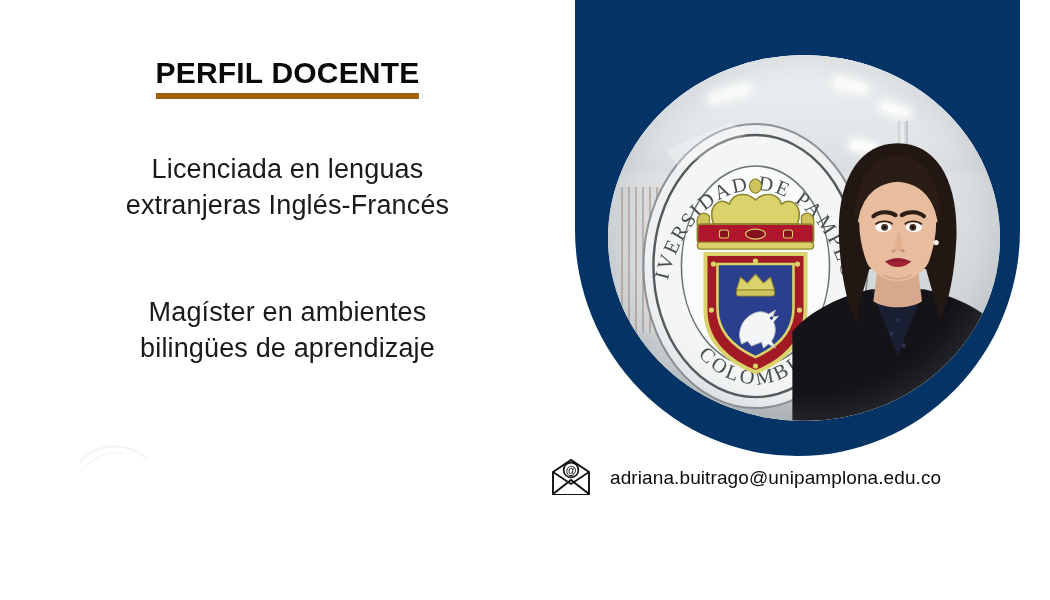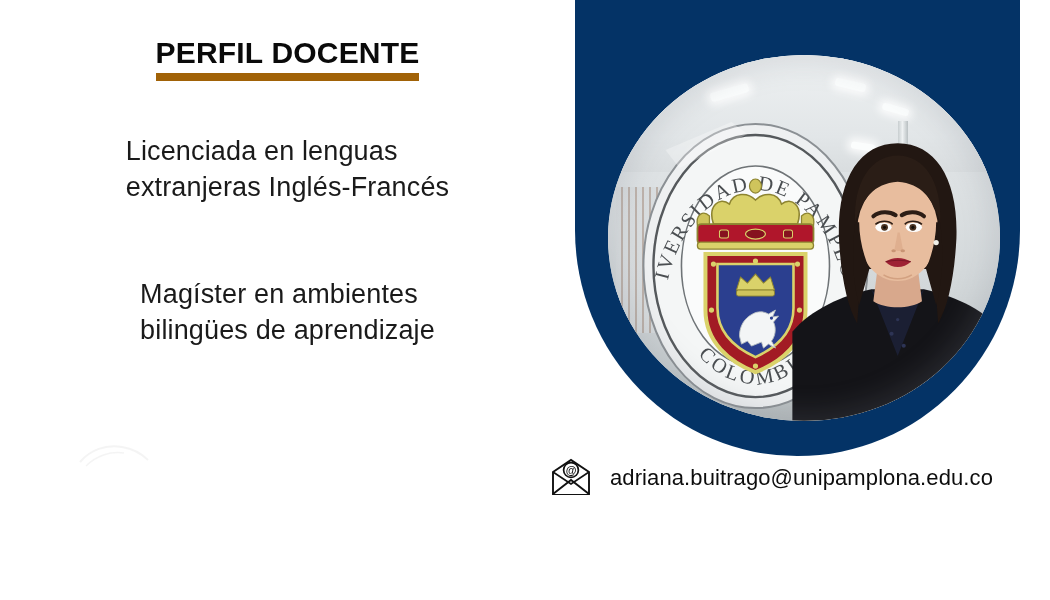--- a/index.html
+++ b/index.html
@@ -11,35 +11,35 @@
     position:relative;
   }
   #slide { position:absolute; inset:0; width:1050px; height:600px; background:#fff; }
 
   
   .left-col {
     position:absolute; left:0; top:0; width:575px; height:600px;
     display:flex; flex-direction:column; align-items:center;
   }
   .profile-title {
-    margin-top:36px;
+    margin-top:56px;
     font-size:30px; font-weight:700; letter-spacing:0.2px;
     color:#0a0a0a; text-align:center;
-    border-bottom:8px solid #a16207;
+    border-bottom:6px solid #a16207;
     padding-bottom:2px; line-height:1.15;
   }
   .profile-name {
     margin-top:52px;
     font-size:25px; font-weight:700; color:#0a0a0a;
     text-align:center; letter-spacing:0.1px; line-height:1.2;
   }
   .degree-block {
     margin-top:52px;
     font-size:27px; font-weight:300; color:#1a1a1a;
-    line-height:1.34; letter-spacing:0.15px;
+    text-align:center; line-height:1.34; letter-spacing:0.15px;
   }
   .degree-block.second { margin-top:71px; }
 
   .watermark {
     position:absolute; left:78px; top:440px;
     width:72px; height:30px;
     opacity:0.07; pointer-events:none;
   }
 
   
@@ -111,21 +111,21 @@
     position:absolute; inset:0; border-radius:50%;
     box-shadow:inset 0 0 26px 10px rgba(120,130,140,0.18);
   }
 
   
   .contacts { position:absolute; left:548px; top:454px; width:470px; }
   .crow { display:flex; align-items:center; height:48px; }
   .cicon { width:46px; height:40px; flex:0 0 46px; display:block; }
   .cicon svg { width:100%; height:100%; display:block; }
   .ctext {
-    font-size:22px; font-weight:500; color:#0d0d0d;
+    font-size:19px; font-weight:500; color:#0d0d0d;
     letter-spacing:0.1px; margin-left:16px; white-space:nowrap;
   }
   .ctext.small { font-size:17.5px; }
 </style>
 </head>
 <body>
 
 <div id="slide">
 
   <div class="left-col">

